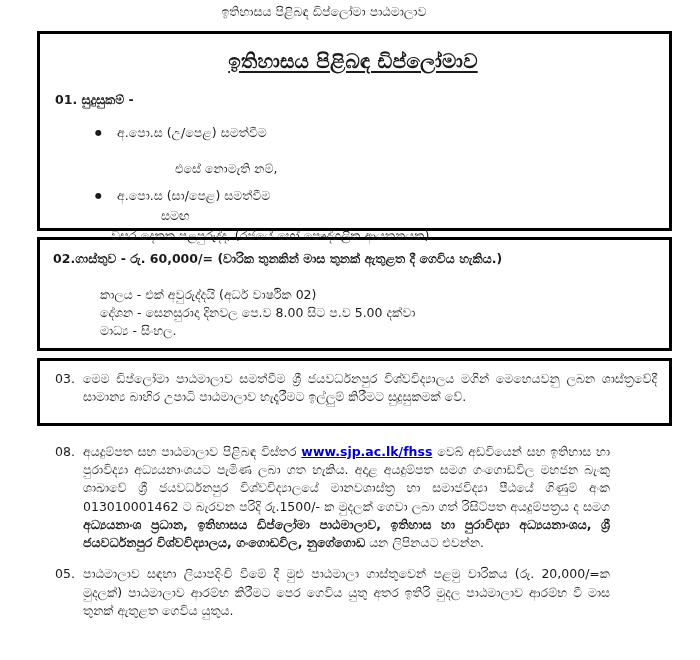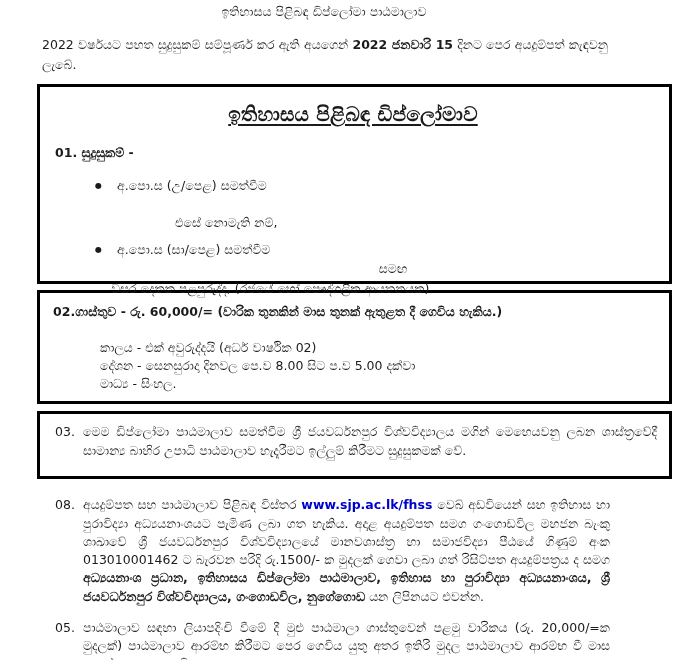--- a/index.html
+++ b/index.html
@@ -37,46 +37,45 @@
     text-underline-offset:3px;
     margin-top:4px;
     letter-spacing:0.2px;
   }
   .sec01 { margin:15px 0 0 2px; font-weight:bold; }
   .bullet-row { display:flex; align-items:flex-start; margin:14px 0 0 42px; }
   .bullet-row.second { margin-top:8px; }
   .dot { width:22px; flex-shrink:0; }
   .dot::before { content:"●"; font-size:8px; position:relative; top:-2px; }
   .b1-else { margin:18px 0 0 122px; }
-  .b1-with { margin:1px 0 0 80px;text-align:center; }
+  .b1-with { margin:1px 0 0 108px; }
   .b1-exp  { margin:1px 0 0 58px; }
 
   .box2 { margin-top:6px; height:114px; padding:10px 14px 0 13px; }
   .b2-heading { font-weight:bold; }
   .b2-lines { margin:17px 0 0 47px; line-height:1.45; }
 
   .box3 { margin-top:7px; height:68px; padding:9px 12px 0 15px; }
   .numbered { display:flex; }
   .numbered .num { width:28px; flex-shrink:0; }
   .numbered .ntext { flex:1; text-align:justify; line-height:1.46; }
 
   .item04 { margin:17px 38px 0 55px; }
   .item05 { margin:13px 38px 0 55px; }
 
-  .doc-link { color:#0000cc; font-weight:bold; cursor:pointer; }
+  .doc-link { color:#0000cc; text-decoration:underline; font-weight:bold; cursor:pointer; }
   .addr-bold { font-weight:bold; }
 </style>
 </head>
 <body>
 
 <div class="page">
 
   <div class="doc-header">ඉතිහාසය පිළිබඳ ඩිප්ලෝමා පාඨමාලාව</div>
 
-  <p class="intro"><span>2022 වර්ෂයට පහත සුදුසුකම් සම්පූර්ණ කර ඇති අයගෙන් </span><b>2022 ජනවාරි 15</b><span> දිනට පෙර අයදුම්පත් කැඳවනු ලැබේ.</span></p>
 
   <div class="box box1">
     <div class="box-title">ඉතිහාසය පිළිබඳ ඩිප්ලෝමාව</div>
     <div class="sec01">01. සුදුසුකම් -</div>
     <div class="bullet-row">
       <span class="dot"></span>
       <span>අ.පො.ස (උ/පෙළ) සමත්වීම</span>
     </div>
     <div class="b1-else">එසේ නොමැති නම්,</div>
     <div class="bullet-row second">

